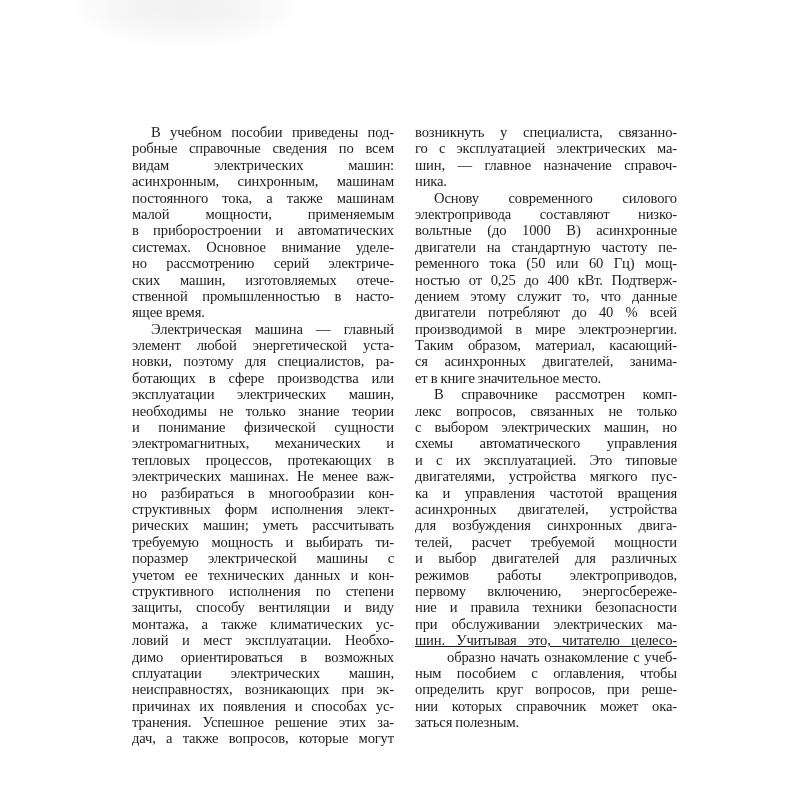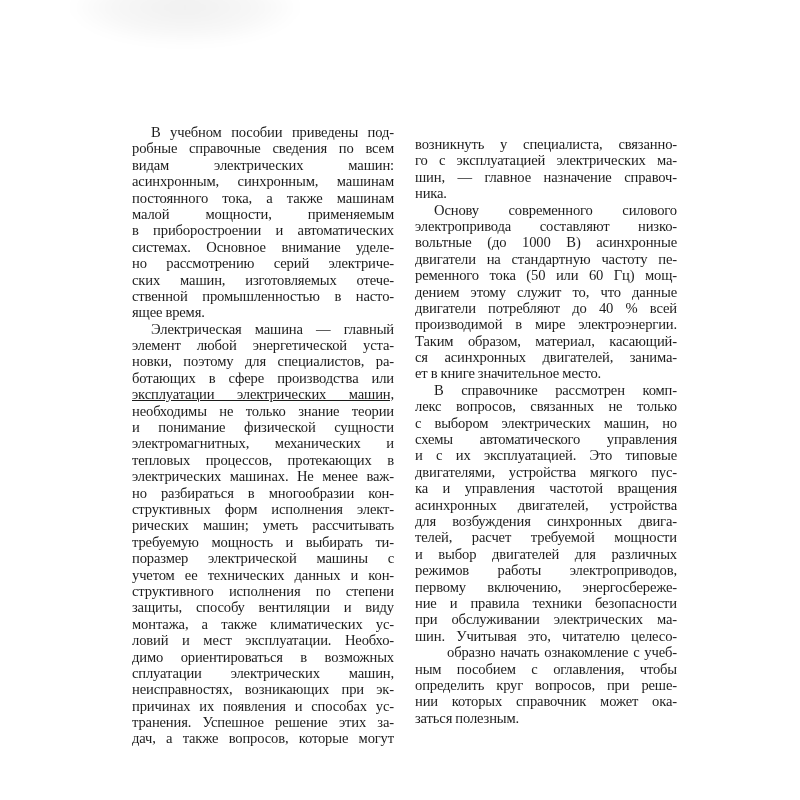--- a/index.html
+++ b/index.html
@@ -65,21 +65,21 @@
     <span class="line" style="white-space: normal; overflow: hidden;">но рассмотрению серий электриче-</span>
     <span class="line" style="white-space: normal; overflow: hidden;">ских машин, изготовляемых отече-</span>
     <span class="line" style="white-space: normal; overflow: hidden;">ственной промышленностью в насто-</span>
     <span class="line last" style="white-space: normal; overflow: hidden;">ящее время.</span>
   </div>
   <div>
     <span class="line indent" style="white-space: normal; overflow: hidden;">Электрическая машина — главный</span>
     <span class="line" style="white-space: normal; overflow: hidden;">элемент любой энергетической уста-</span>
     <span class="line" style="white-space: normal; overflow: hidden;">новки, поэтому для специалистов, ра-</span>
     <span class="line" style="white-space: normal; overflow: hidden;">ботающих в сфере производства или</span>
-    <span class="line" style="white-space: normal; overflow: hidden; text-decoration: underline;">эксплуатации электрических машин,</span>
+    <span class="line" style="white-space: normal; overflow: hidden;">эксплуатации электрических машин,</span>
     <span class="line" style="white-space: normal; overflow: hidden;">необходимы не только знание теории</span>
     <span class="line" style="white-space: normal; overflow: hidden;">и понимание физической сущности</span>
     <span class="line" style="white-space: normal; overflow: hidden;">электромагнитных, механических и</span>
     <span class="line" style="white-space: normal; overflow: hidden;">тепловых процессов, протекающих в</span>
     <span class="line" style="white-space: normal; overflow: hidden;">электрических машинах. Не менее важ-</span>
     <span class="line" style="white-space: normal; overflow: hidden;">но разбираться в многообразии кон-</span>
     <span class="line" style="white-space: normal; overflow: hidden;">структивных форм исполнения элект-</span>
     <span class="line" style="white-space: normal; overflow: hidden; font-family: Liberation Serif, serif;">рических машин; уметь рассчитывать</span>
     <span class="line" style="white-space: normal; overflow: hidden;">требуемую мощность и выбирать ти-</span>
     <span class="line" style="white-space: normal; overflow: hidden;">поразмер электрической машины с</span>
@@ -92,31 +92,32 @@
     <span class="line" style="white-space: normal; overflow: hidden;">сплуатации электрических машин,</span>
     <span class="line" style="white-space: normal; overflow: hidden;">неисправностях, возникающих при эк-</span>
     <span class="line" style="white-space: normal; overflow: hidden;">причинах их появления и способах ус-</span>
     <span class="line" style="white-space: normal; overflow: hidden;">транения. Успешное решение этих за-</span>
     <span class="line" style="white-space: normal; overflow: hidden;">дач, а также вопросов, которые могут</span>
   </div>
 </div>
 
 <div class="column col-right">
   <div>
-    <span class="line" style="white-space: normal; overflow: hidden; margin-top: 12px;">возникнуть у специалиста, связанно-</span>
+    <span class="line" style="white-space: normal; overflow: hidden;">возникнуть у специалиста, связанно-</span>
     <span class="line" style="white-space: normal; overflow: hidden;">го с эксплуатацией электрических ма-</span>
     <span class="line" style="white-space: normal; overflow: hidden;">шин, — главное назначение справоч-</span>
     <span class="line last" style="white-space: normal; overflow: hidden;">ника.</span>
   </div>
   <div>
     <span class="line indent" style="white-space: normal; overflow: hidden;">Основу современного силового</span>
     <span class="line" style="white-space: normal; overflow: hidden;">электропривода составляют низко-</span>
     <span class="line" style="white-space: normal; overflow: hidden;">вольтные (до 1000 В) асинхронные</span>
     <span class="line" style="white-space: normal; overflow: hidden;">двигатели на стандартную частоту пе-</span>
     <span class="line" style="white-space: normal; overflow: hidden;">ременного тока (50 или 60 Гц) мощ-</span>
+    <span class="line" style="white-space: normal; overflow: hidden;">ностью от 0,25 до 400 кВт. Подтверж-</span>
     <span class="line" style="white-space: normal; overflow: hidden;">дением этому служит то, что данные</span>
     <span class="line" style="white-space: normal; overflow: hidden;">двигатели потребляют до 40 % всей</span>
     <span class="line" style="white-space: normal; overflow: hidden;">производимой в мире электроэнергии.</span>
     <span class="line" style="white-space: normal; overflow: hidden;">Таким образом, материал, касающий-</span>
     <span class="line" style="white-space: normal; overflow: hidden;">ся асинхронных двигателей, занима-</span>
     <span class="line last" style="white-space: normal; overflow: hidden;">ет в книге значительное место.</span>
   </div>
   <div>
     <span class="line indent" style="white-space: normal; overflow: hidden;">В справочнике рассмотрен комп-</span>
     <span class="line" style="white-space: normal; overflow: hidden;">лекс вопросов, связанных не только</span>
@@ -126,20 +127,20 @@
     <span class="line" style="white-space: normal; overflow: hidden;">двигателями, устройства мягкого пус-</span>
     <span class="line" style="white-space: normal; overflow: hidden;">ка и управления частотой вращения</span>
     <span class="line" style="white-space: normal; overflow: hidden;">асинхронных двигателей, устройства</span>
     <span class="line" style="white-space: normal; overflow: hidden;">для возбуждения синхронных двига-</span>
     <span class="line" style="white-space: normal; overflow: hidden;">телей, расчет требуемой мощности</span>
     <span class="line" style="white-space: normal; overflow: hidden;">и выбор двигателей для различных</span>
     <span class="line" style="white-space: normal; overflow: hidden;">режимов работы электроприводов,</span>
     <span class="line" style="white-space: normal; overflow: hidden;">первому включению, энергосбереже-</span>
     <span class="line" style="white-space: normal; overflow: hidden;">ние и правила техники безопасности</span>
     <span class="line" style="white-space: normal; overflow: hidden;">при обслуживании электрических ма-</span>
-    <span class="line" style="white-space: normal; overflow: hidden;">шин. Учитывая это, читателю целесо-</span>
+    <span class="line" style="white-space: normal; overflow: hidden; text-decoration: underline;">шин. Учитывая это, читателю целесо-</span>
     <span class="line" style="white-space: normal; overflow: hidden; margin-left: 32px;">образно начать ознакомление с учеб-</span>
     <span class="line" style="white-space: normal; overflow: hidden;">ным пособием с оглавления, чтобы</span>
     <span class="line" style="white-space: normal; overflow: hidden;">определить круг вопросов, при реше-</span>
     <span class="line" style="white-space: normal; overflow: hidden;">нии которых справочник может ока-</span>
     <span class="line last" style="white-space: normal; overflow: hidden;">заться полезным.</span>
   </div>
 </div>
 
 </body></html>

